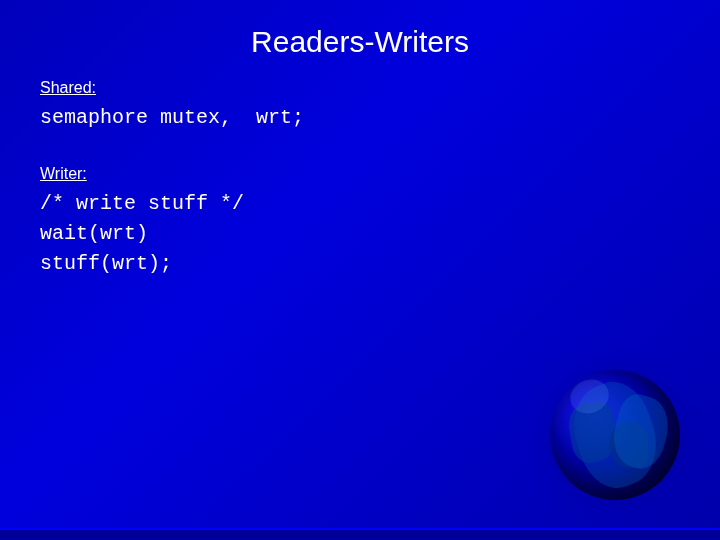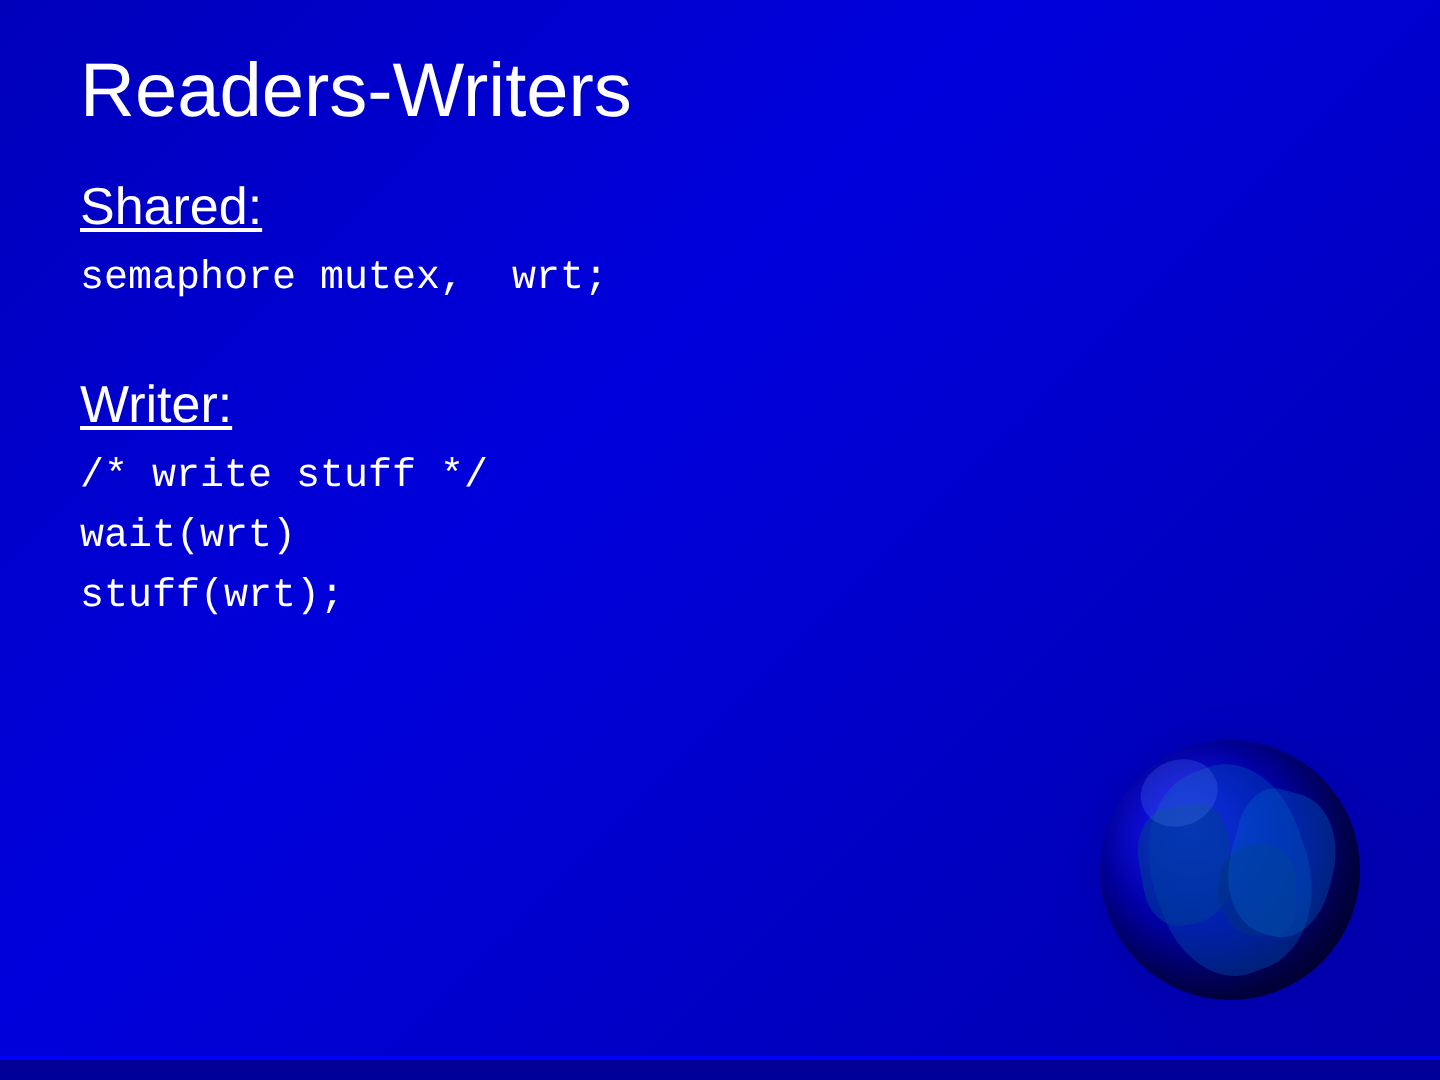--- a/index.html
+++ b/index.html
@@ -19,30 +19,31 @@
 
     .slide {
       width: 720px;
       height: 540px;
       background: linear-gradient(135deg, #0000bb 0%, #0000dd 40%, #0000aa 100%);
       position: relative;
       padding: 20px 40px;
     }
 
     .title {
-      font-size: 38px;
+      text-align: center;
+      font-size: 30px;
       color: white;
       font-family: Arial, sans-serif;
       font-weight: normal;
       margin-bottom: 20px;
       margin-top: 5px;
     }
 
     .section-heading {
-      font-size: 26px;
+      font-size: 16px;
       color: white;
       text-decoration: underline;
       font-family: Arial, sans-serif;
       margin-bottom: 6px;
       margin-top: 8px;
     }
 
     .code-line {
       font-size: 20px;
       color: white;

